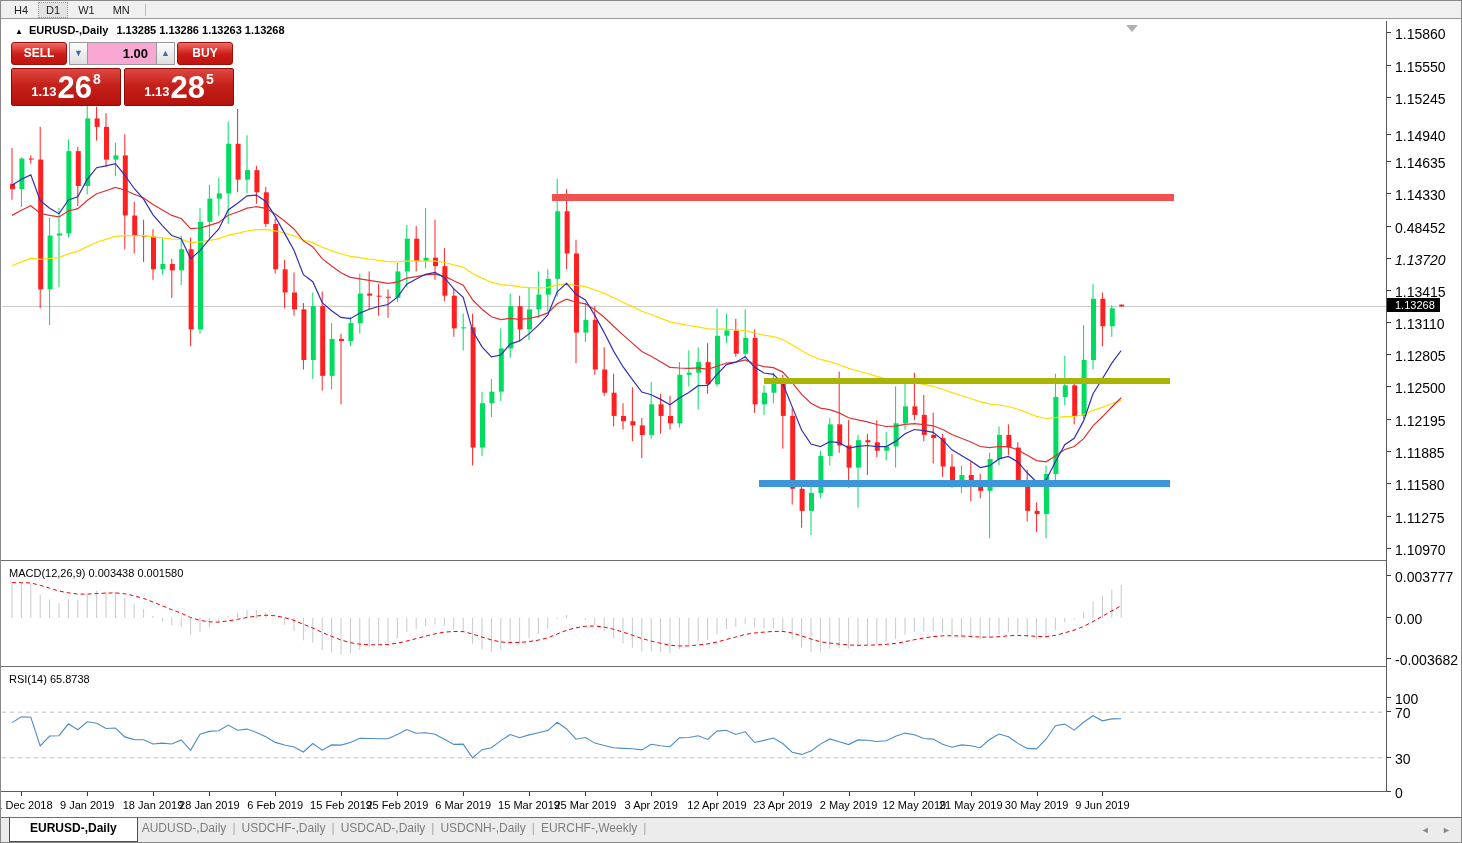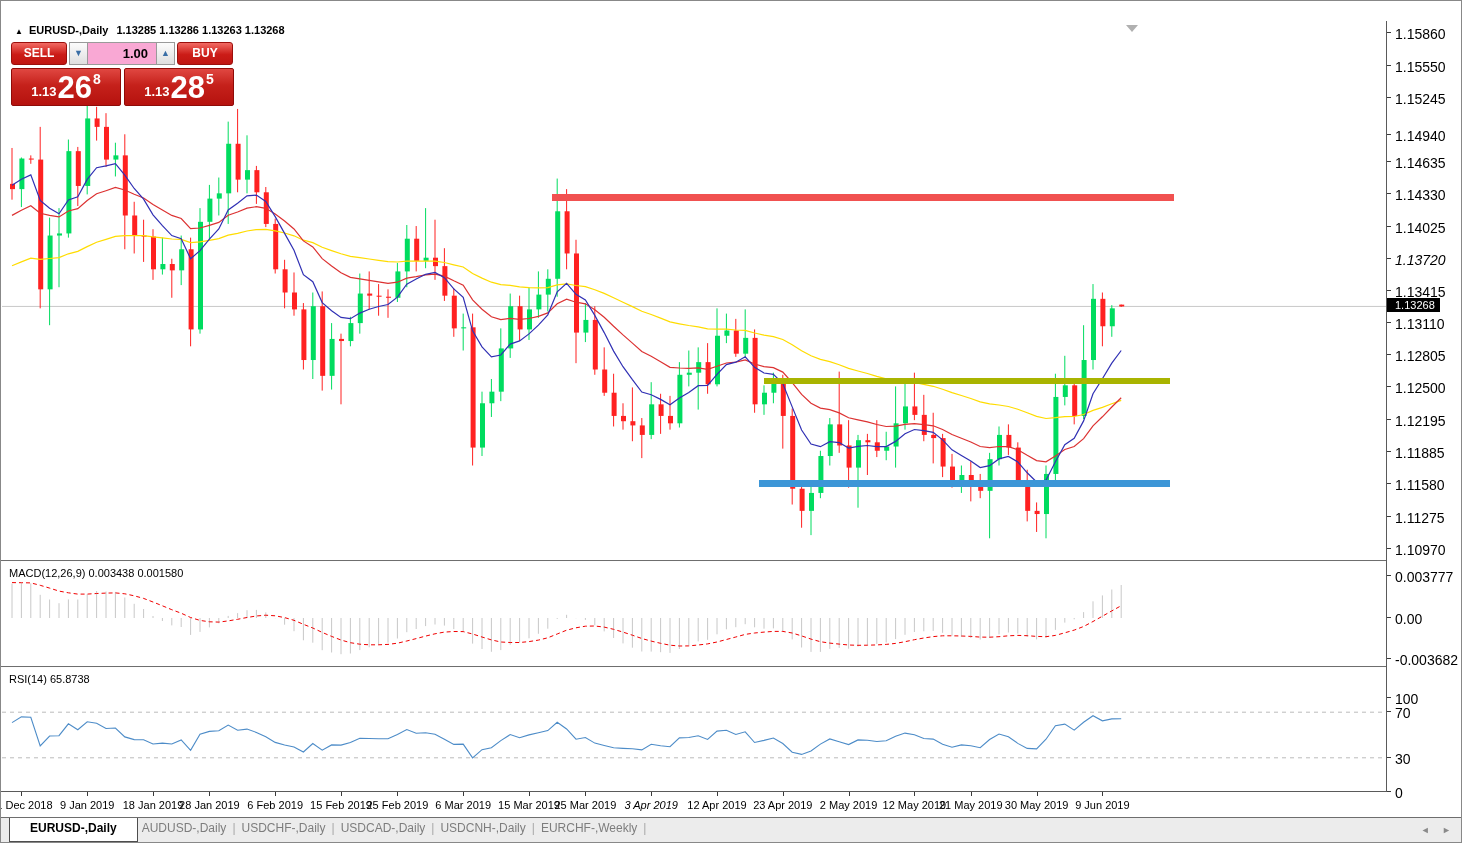--- a/index.html
+++ b/index.html
@@ -53,20 +53,27 @@
   .tab.active{background:#fff;border:1px solid #4d4d4d;border-top:none;color:#000;font-weight:bold;padding:3px 20px;height:17px;}
   .tsep{color:#a8a8a8;font-size:12px;padding:3px 2px;}
   .tabarrows{position:absolute;right:10px;top:7px;color:#8a8a8a;font-size:9px;}
   .tabarrows span{margin-left:10px;}
 </style>
 </head>
 <body>
 
 <div class="win">
 
+  <div class="tfbar" id="tfbar">
+      <div class="tfbtn">H4</div>
+      <div class="tfbtn active">D1</div>
+      <div class="tfbtn">W1</div>
+      <div class="tfbtn">MN</div>
+      <div class="tfsep"></div>
+    </div>
 
   <svg class="pane" id="main-svg" style="top:20px" width="1384" height="539">
       <line x1="0" x2="1384" y1="285.43008000000174" y2="285.43008000000174" stroke="#c8c8c8" stroke-width="1"></line>
       <g>
         <line x1="10" x2="10" y1="126.98410000000139" y2="178.67420000000038" stroke="#ff2121" stroke-width="1"></line>
         <rect x="8" y="162.8506999999998" width="5" height="5.274500000001751" fill="#ff2121"></rect>
         <line x1="19.4" x2="19.4" y1="136.47820000000036" y2="186.0585000000019" stroke="#00dc5f" stroke-width="1"></line>
         <rect x="17.4" y="137.53310000000022" width="5" height="30.592100000001324" fill="#00dc5f"></rect>
         <line x1="28.8" x2="28.8" y1="134.36840000000058" y2="142.80759999999964" stroke="#ff2121" stroke-width="1"></line>
         <rect x="26.8" y="137.53310000000022" width="5" height="1.0548999999998898" fill="#ff2121"></rect>
@@ -464,21 +471,21 @@
       <div class="pxlab" style="top: 134.225px;">
         <div class="tick"></div>
         <div class="t">1.14635</div>
       </div>
       <div class="pxlab" style="top: 166.4px;">
         <div class="tick"></div>
         <div class="t">1.14330</div>
       </div>
       <div class="pxlab" style="top: 198.574px;">
         <div class="tick"></div>
-        <div class="t">1.14025</div>
+        <div class="t">0.48452</div>
       </div>
       <div class="pxlab" style="top: 230.749px; font-style: italic;">
         <div class="tick"></div>
         <div class="t">1.13720</div>
       </div>
       <div class="pxlab" style="top: 262.923px;">
         <div class="tick"></div>
         <div class="t">1.13415</div>
       </div>
       <div class="pxlab" style="top: 295.098px;">
@@ -590,21 +597,21 @@
       <div class="dlab" style="left: 339px;">15 Feb 2019</div>
       <div class="dtick" style="left: 395.4px;"></div>
       <div class="dlab" style="left: 395.4px;">25 Feb 2019</div>
       <div class="dtick" style="left: 461.2px;"></div>
       <div class="dlab" style="left: 461.2px;">6 Mar 2019</div>
       <div class="dtick" style="left: 527px;"></div>
       <div class="dlab" style="left: 527px;">15 Mar 2019</div>
       <div class="dtick" style="left: 583.4px;"></div>
       <div class="dlab" style="left: 583.4px;">25 Mar 2019</div>
       <div class="dtick" style="left: 649.2px;"></div>
-      <div class="dlab" style="left: 649.2px; font-style: italic;">3 Apr 2019</div>
+      <div class="dlab" style="left: 649.2px;">3 Apr 2019</div>
       <div class="dtick" style="left: 715px;"></div>
       <div class="dlab" style="left: 715px;">12 Apr 2019</div>
       <div class="dtick" style="left: 780.8px;"></div>
       <div class="dlab" style="left: 780.8px;">23 Apr 2019</div>
       <div class="dtick" style="left: 846.6px;"></div>
       <div class="dlab" style="left: 846.6px;">2 May 2019</div>
       <div class="dtick" style="left: 912.4px;"></div>
       <div class="dlab" style="left: 912.4px;">12 May 2019</div>
       <div class="dtick" style="left: 968.8px;"></div>
       <div class="dlab" style="left: 968.8px;">21 May 2019</div>

